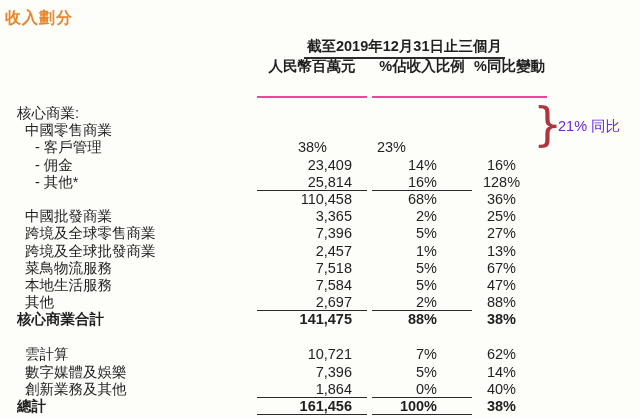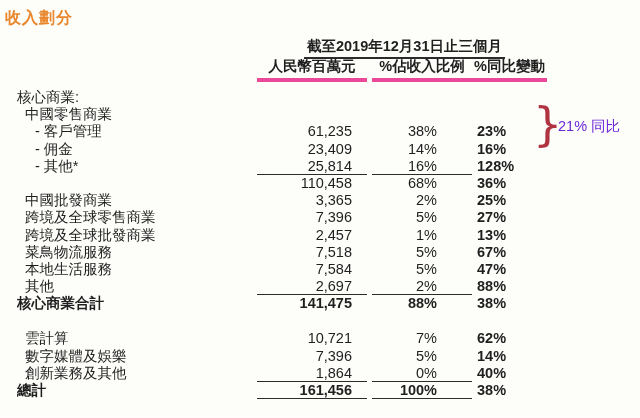--- a/index.html
+++ b/index.html
@@ -26,34 +26,34 @@
   .hrow{display:flex;align-items:center;}
   .lbl-spacer{width:240px;flex:0 0 240px;}
   .hdr1-box{width:295px;flex:0 0 295px;text-align:center;height:19px;}
   .hdr1-box span{
     display:inline-block;font-weight:700;font-size:14.5px;
     border-bottom:2px solid #2b2b2b;padding:0 3px 1px 3px;white-space:nowrap;
   }
   .hdr2{margin-top:1px;}
   .hcell{
     font-weight:700;text-align:center;
-    border-bottom:4px solid #ec4899;padding-bottom:2px;white-space:nowrap;
+    border-bottom:2px solid #ec4899;padding-bottom:20px;white-space:nowrap;
   }
   .hc1{width:110px;flex:0 0 110px;}
   .hc2{width:100px;flex:0 0 100px;margin-left:5px;}
   .hc3{width:75px;flex:0 0 75px;}
   .body{margin-top:7px;}
   .row{display:flex;height:17.2px;line-height:17.2px;}
   .cell{white-space:nowrap;box-sizing:border-box;}
   .c-label{width:240px;flex:0 0 240px;overflow:hidden;}
   .ind1{padding-left:8px;}
   .ind2{padding-left:18px;}
   .c-v1{width:110px;flex:0 0 110px;text-align:right;padding-right:15px;}
   .c-v2{width:100px;flex:0 0 100px;margin-left:5px;text-align:right;padding-right:35px;}
-  .c-v3{width:75px;flex:0 0 75px;margin-left:5px;text-align:left;padding-right:26px;font-weight:bold;}
+  .c-v3{width:75px;flex:0 0 75px;margin-left:5px;text-align:center;padding-right:26px;}
   .rb{border-bottom:1.5px solid #2b2b2b;}
   .bold{font-weight:700;}
   .spacer{height:18px;}
   .bracket{
     position:absolute;left:533px;top:101px;
     font-family:"DejaVu Sans",sans-serif;
     font-size:46px;line-height:46px;font-weight:400;
     color:#B03340;
   }
   .annotation{
@@ -95,21 +95,20 @@
 
       <div class="row">
         <div class="cell c-label ind1">中國零售商業</div>
         <div class="cell c-v1"></div>
         <div class="cell c-v2"></div>
         <div class="cell c-v3"></div>
       </div>
 
       <div class="row">
         <div class="cell c-label ind2">- 客戶管理</div>
-        <div class="cell c-v1">61,235</div>
         <div class="cell c-v2">38%</div>
         <div class="cell c-v3">23%</div>
       </div>
 
       <div class="row">
         <div class="cell c-label ind2">- 佣金</div>
         <div class="cell c-v1">23,409</div>
         <div class="cell c-v2">14%</div>
         <div class="cell c-v3">16%</div>
       </div>

